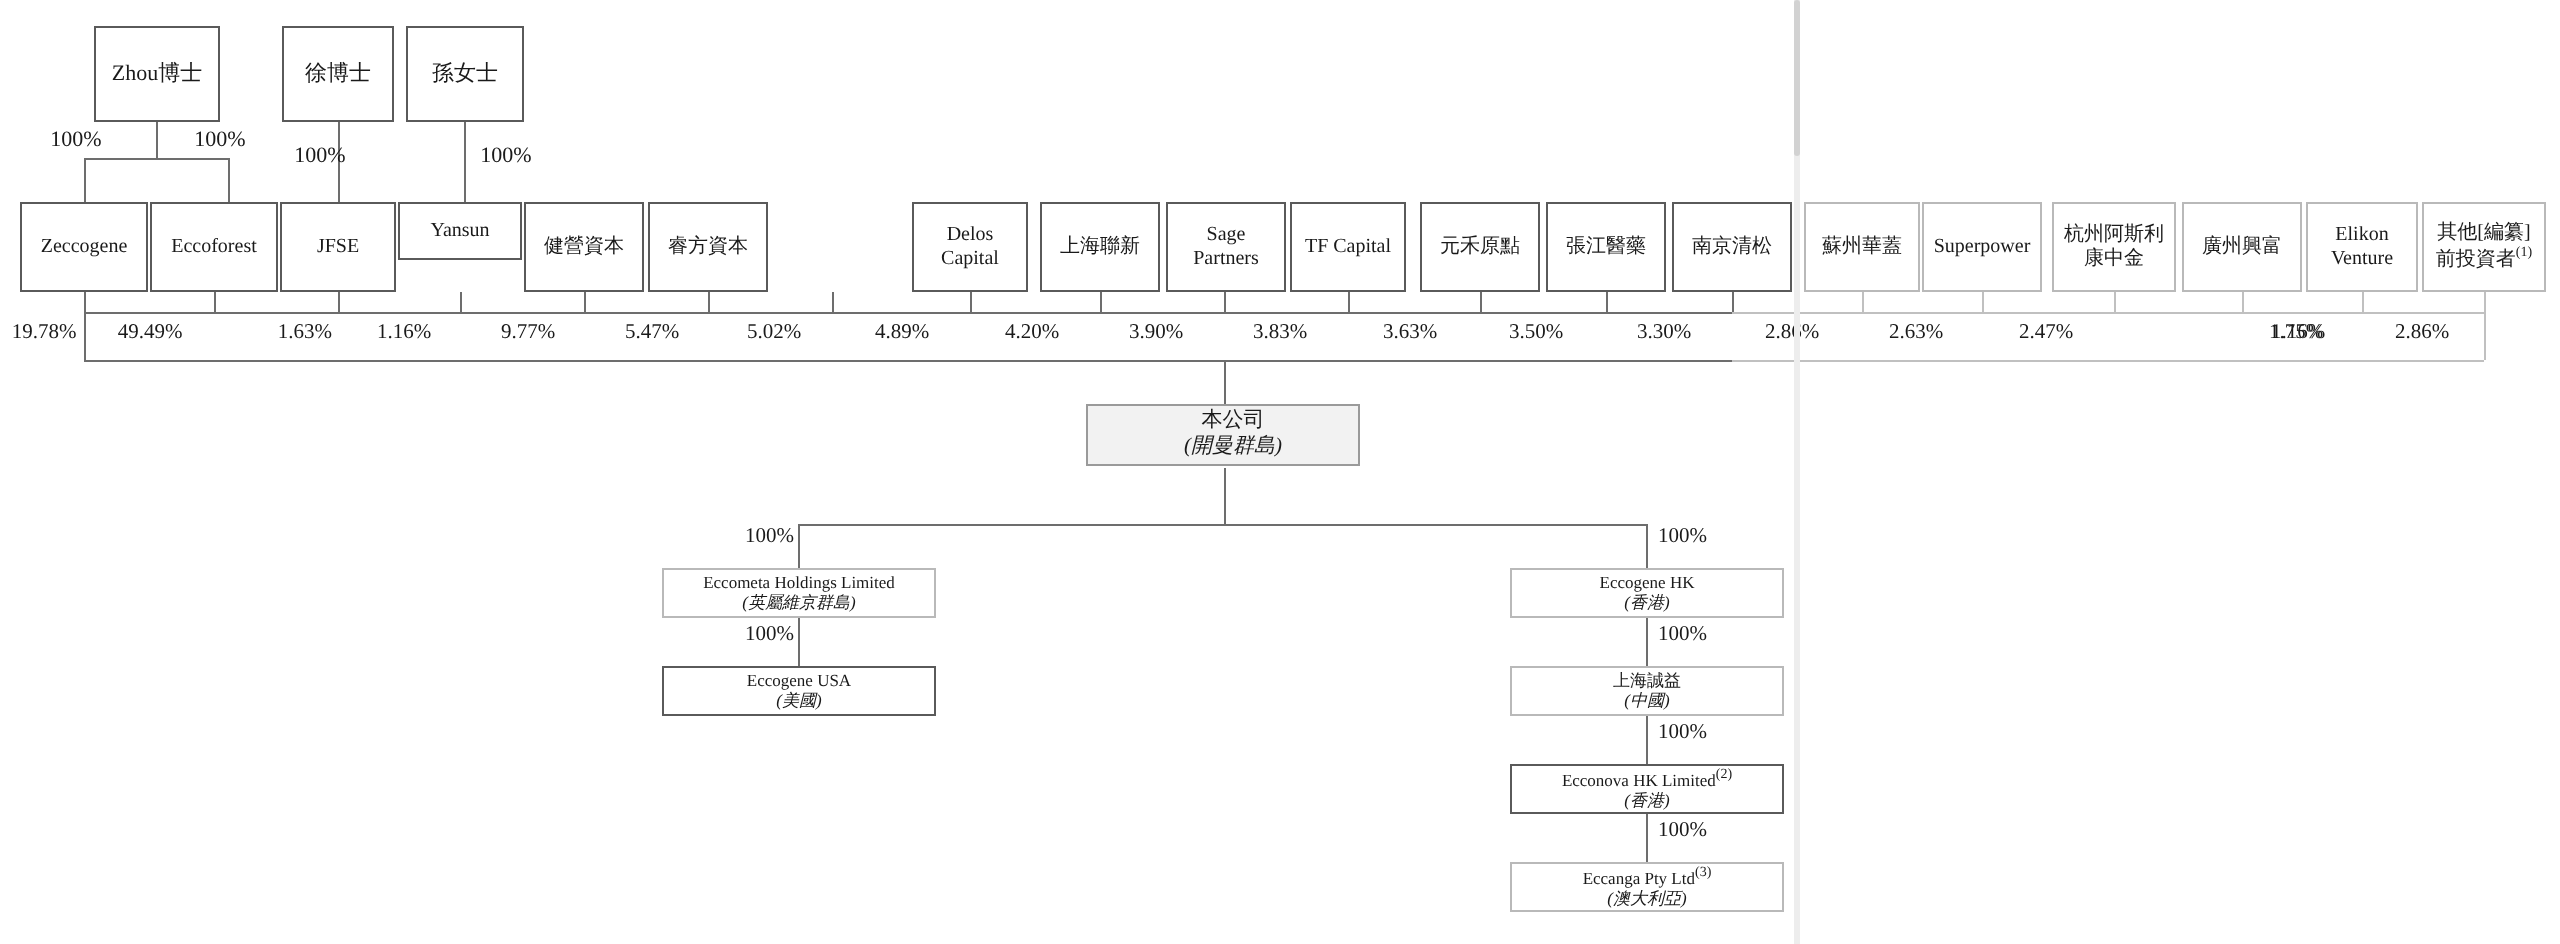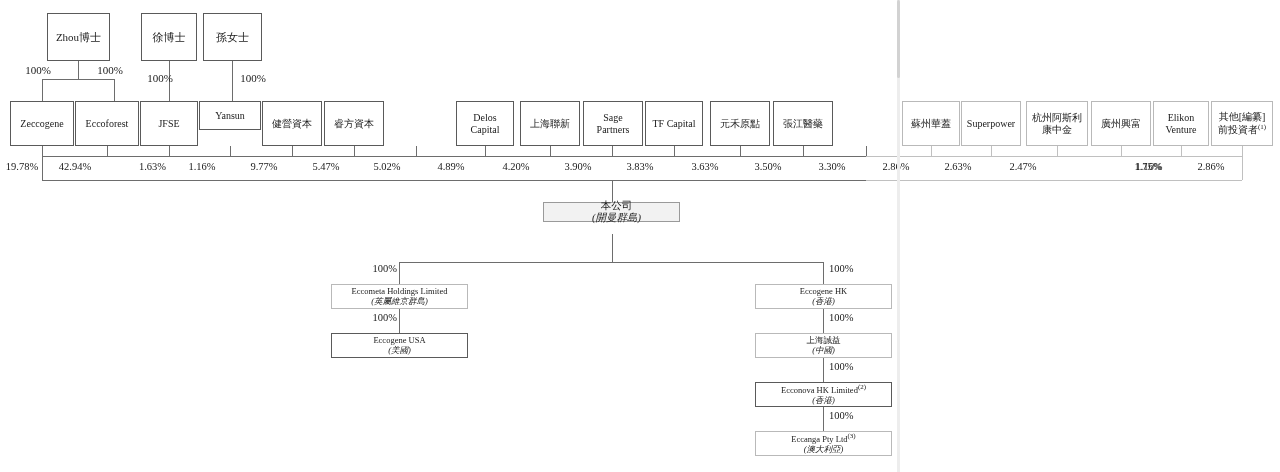--- a/index.html
+++ b/index.html
@@ -157,20 +157,23 @@
     <span>Sage Partners</span>
   </div>
   <div class="box sh-box" style="left:645px; top:101px; width:58px; height:45px;">
     <span>TF Capital</span>
   </div>
   <div class="box sh-box" style="left:710px; top:101px; width:60px; height:45px;">
     <span>元禾原點</span>
   </div>
   <div class="box sh-box" style="left:773px; top:101px; width:60px; height:45px;">
     <span>張江醫藥</span>
+  </div>
+  <div class="box sh-box" style="left:836px; top:101px; width:60px; height:45px;">
+    <span>南京清松</span>
   </div>
   <div class="box sh-box light" style="left:902px; top:101px; width:58px; height:45px;">
     <span>蘇州華蓋</span>
   </div>
   <div class="box sh-box light" style="left:961px; top:101px; width:60px; height:45px;">
     <span>Superpower</span>
   </div>
   <div class="box sh-box light" style="left:1026px; top:101px; width:62px; height:45px;">
     <span>杭州阿斯利康中金</span>
   </div>
@@ -209,21 +212,21 @@
 
   <div class="line-h" style="left:42px; top:156px; width:824px;"></div>
   <div class="line-h light" style="left:866px; top:156px; width:376px;"></div>
   <div class="line-h" style="left:42px; top:180px; width:824px;"></div>
   <div class="line-h light" style="left:866px; top:180px; width:376px;"></div>
 
   <div class="line-v" style="left:42px; top:156px; height:24px;"></div>
   <div class="line-v light" style="left:1242px; top:156px; height:24px;"></div>
 
   <div class="pct pct-sm" style="left:-2px; top:161px; width:48px;">19.78%</div>
-  <div class="pct pct-sm" style="left:51px; top:161px; width:48px;">42.94%</div>
+  <div class="pct pct-sm" style="left:51px; top:161px; width:48px;">49.49%</div>
   <div class="pct pct-sm" style="left:118px; top:161px; width:48px;text-align:right;">1.63%</div>
   <div class="pct pct-sm" style="left:178px; top:161px; width:48px;">1.16%</div>
   <div class="pct pct-sm" style="left:240px; top:161px; width:48px;">9.77%</div>
   <div class="pct pct-sm" style="left:302px; top:161px; width:48px;">5.47%</div>
   <div class="pct pct-sm" style="left:363px; top:161px; width:48px;">5.02%</div>
   <div class="pct pct-sm" style="left:427px; top:161px; width:48px;">4.89%</div>
   <div class="pct pct-sm" style="left:492px; top:161px; width:48px;">4.20%</div>
   <div class="pct pct-sm" style="left:554px; top:161px; width:48px;">3.90%</div>
   <div class="pct pct-sm" style="left:616px; top:161px; width:48px;">3.83%</div>
   <div class="pct pct-sm" style="left:681px; top:161px; width:48px;">3.63%</div>
@@ -231,21 +234,21 @@
   <div class="pct pct-sm" style="left:808px; top:161px; width:48px;text-align:center;">3.30%</div>
   <div class="pct pct-sm" style="left:872px; top:161px; width:48px;">2.86%</div>
   <div class="pct pct-sm" style="left:934px; top:161px; width:48px;">2.63%</div>
   <div class="pct pct-sm" style="left:999px; top:161px; width:48px;">2.47%</div>
   <div class="pct pct-sm" style="left:1124px; top:161px; width:48px;">1.75%</div>
   <div class="pct pct-sm" style="left:1125px; top:161px; width:48px;">1.16%</div>
   <div class="pct pct-sm" style="left:1187px; top:161px; width:48px;">2.86%</div>
 
   <div class="line-v" style="left:612px; top:180px; height:22px;"></div>
 
-  <div class="box shaded" style="left:543px; top:202px; width:137px; height:20px; font-size:10.5px;padding-left:12px;">
+  <div class="box shaded" style="left:543px; top:202px; width:137px; height:31px; font-size:10.5px;padding-left:12px;">
     <div class="lines">
       <div>本公司</div>
       <div class="l2">(開曼群島)</div>
     </div>
   </div>
 
   <div class="line-v" style="left:612px; top:234px; height:28px;"></div>
   <div class="line-h" style="left:399px; top:262px; width:425px;"></div>
   <div class="line-v" style="left:399px; top:262px; height:22px;"></div>
   <div class="line-v" style="left:823px; top:262px; height:22px;"></div>

